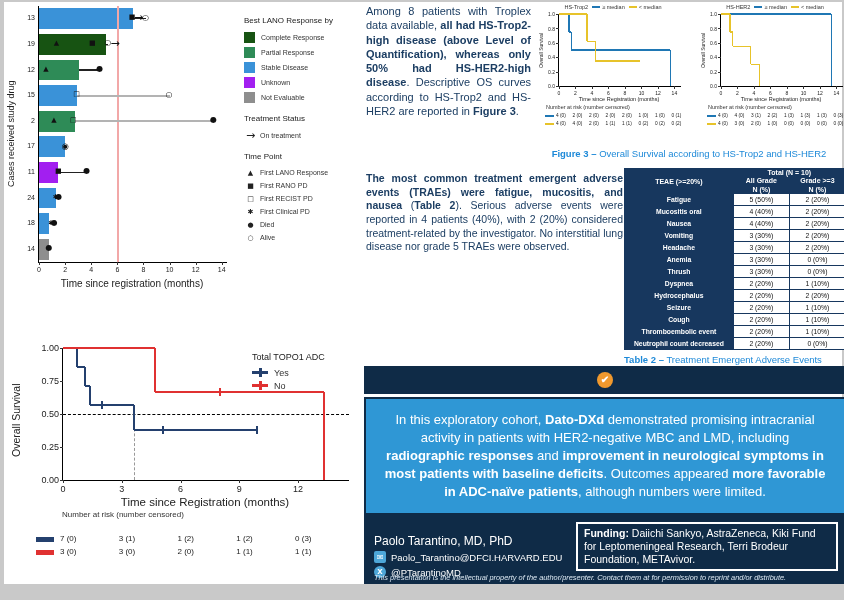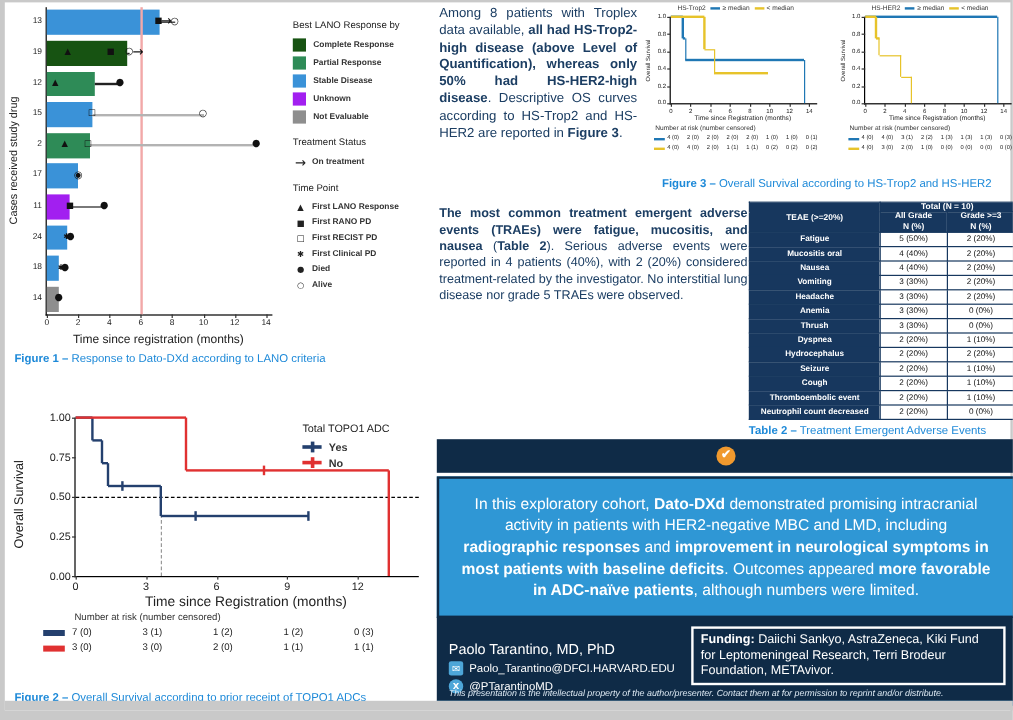--- a/index.html
+++ b/index.html
@@ -17,21 +17,21 @@
   .cap{color:#1d89d8;font-size:9.5px;}
   .cap .capb{font-weight:bold;}
   .midtext{color:#1c3e63;text-align:justify;line-height:1.3;}
   
   #fig1{position:absolute;left:0;top:0;width:358px;height:312px;}
   #f1plot{position:absolute;left:34px;top:4px;}
   #f1legend{position:absolute;left:240px;top:14px;width:116px;color:#222;}
   .lg-title{font-size:8px;margin-bottom:5px;color:#222;}
   .lg-row{display:flex;align-items:center;height:15px;}
   .lg-swatch{width:11px;height:11px;margin-right:6px;flex:none;}
-  .lg-label{font-size:7px;color:#333;font-weight:bold;}
+  .lg-label{font-size:7px;color:#333;}
   .lg-glyph{width:13px;text-align:center;margin-right:3px;flex:none;font-family:"DejaVu Sans",sans-serif;}
   #fig2{position:absolute;left:0;top:342px;width:358px;height:250px;}
   #f2plot{position:absolute;left:58px;top:4px;}
   #f2legend{position:absolute;left:248px;top:8px;}
   #fig3{position:absolute;left:526px;top:2px;width:318px;height:166px;}
   .f3wrap{position:absolute;top:0;width:156px;height:130px;}
   .f3legend{position:absolute;left:10px;top:0;width:146px;display:flex;justify-content:center;align-items:center;gap:4px;font-size:5.5px;color:#333;}
   .f3plot{position:absolute;left:28px;top:10px;}
   .riskhdr{color:#333;}
   .riskrow{position:relative;}
@@ -186,23 +186,20 @@
           </div>
           <div class="lg-row" style="height: 13px;">
             <span class="lg-glyph" style="font-size: 7px;">●</span>
             <span class="lg-label">Died</span>
           </div>
           <div class="lg-row" style="height: 13px;">
             <span class="lg-glyph" style="font-size: 7px;">○</span>
             <span class="lg-label">Alive</span>
           </div>
         </div>
-      <div class="cap abs" style="left:8px;top:292px;">
-        <span class="capb">Figure 1 –</span><span> Response to Dato-DXd according to LANO criteria</span>
-      </div>
     </section>
 
     <section id="fig2">
       <div class="vtext abs" style="left:6px;top:10px;height:132px;width:12px;font-size:10.5px;">Overall Survival</div>
       <div id="f2plot" class="plotarea axes" style="width: 286px; height: 132px;">
           <div class="seg" style="left: 0px; width: 286px; top: 66px; border-top: 1.2px dashed rgb(0, 0, 0); height: 0px;"></div>
           <div class="seg" style="left: 70.5205px; top: 66px; height: 66px; border-left: 1.2px dashed rgb(153, 153, 153); width: 0px;"></div>
           <div class="seg" style="left: 260.534px; top: 66px; height: 66px; border-left: 1.2px dashed rgb(204, 68, 68); width: 0px;"></div>
           <div class="seg" style="left: 0px; top: -1px; width: 13.7123px; height: 2px; background: rgb(36, 64, 110);"></div>
           <div class="seg" style="left: 12.7123px; top: 0px; width: 2px; height: 18.876px; background: rgb(36, 64, 110);"></div>
@@ -252,41 +249,38 @@
             <span class="lg-label" style="font-size: 9px;">Yes</span>
           </div>
           <div class="lg-row" style="height: 13px;">
             <div style="position: relative; width: 16px; height: 3px; background: rgb(224, 49, 49); margin-right: 6px; flex: 0 0 auto;">
               <div style="position: absolute; left: 6.5px; top: -3px; width: 3px; height: 9px; background: rgb(224, 49, 49);"></div>
             </div>
             <span class="lg-label" style="font-size: 9px;">No</span>
           </div>
         </div>
       <div class="riskhdr abs" style="left:58px;top:166px;font-size:8px;">Number at risk (number censored)</div>
-      <div class="abs" style="left:58px;top:178px;">
+      <div class="abs" style="left:58px;top:190px;">
           <div class="riskrow" style="width: 286px; height: 13px;">
             <div class="riskswatch" style="left: -26px; top: 3px; width: 18px; height: 5px; background: rgb(36, 64, 110);"></div>
             <div class="riskcell" style="left: -2px; top: 0px; width: 36px; font-size: 8px;">7 (0)</div>
             <div class="riskcell" style="left: 56.7671px; top: 0px; width: 36px; font-size: 8px;">3 (1)</div>
             <div class="riskcell" style="left: 115.534px; top: 0px; width: 36px; font-size: 8px;">1 (2)</div>
             <div class="riskcell" style="left: 174.301px; top: 0px; width: 36px; font-size: 8px;">1 (2)</div>
             <div class="riskcell" style="left: 233.068px; top: 0px; width: 36px; font-size: 8px;">0 (3)</div>
           </div>
           <div class="riskrow" style="width: 286px; height: 13px;">
             <div class="riskswatch" style="left: -26px; top: 3px; width: 18px; height: 5px; background: rgb(224, 49, 49);"></div>
             <div class="riskcell" style="left: -2px; top: 0px; width: 36px; font-size: 8px;">3 (0)</div>
             <div class="riskcell" style="left: 56.7671px; top: 0px; width: 36px; font-size: 8px;">3 (0)</div>
             <div class="riskcell" style="left: 115.534px; top: 0px; width: 36px; font-size: 8px;">2 (0)</div>
             <div class="riskcell" style="left: 174.301px; top: 0px; width: 36px; font-size: 8px;">1 (1)</div>
             <div class="riskcell" style="left: 233.068px; top: 0px; width: 36px; font-size: 8px;">1 (1)</div>
           </div>
         </div>
-      <div class="cap abs" style="left:8px;top:232px;">
-        <span class="capb">Figure 2 –</span><span> Overall Survival according to prior receipt of TOPO1 ADCs</span>
-      </div>
     </section>
 
     <div class="midtext abs" style="left:362px;top:2px;width:165px;font-size:11px;"><span>Among 8 patients with Troplex data available, </span><span class="b">all had HS-Trop2-high disease (above Level of Quantification),</span><span> </span><span class="b">whereas only 50% had HS-HER2-high disease</span><span>. Descriptive OS curves according to HS-Trop2 and HS-HER2 are reported in </span><span class="b">Figure 3</span><span>.</span></div>
 
     <section id="fig3">
       <div class="f3wrap" style="left:0;">
         <div class="f3legend">
             <span>HS-Trop2</span>
             <span style="display: inline-flex; align-items: center; gap: 2px;">
               <span style="display: inline-block; width: 8px; height: 2px; background: rgb(31, 119, 180);"></span>

